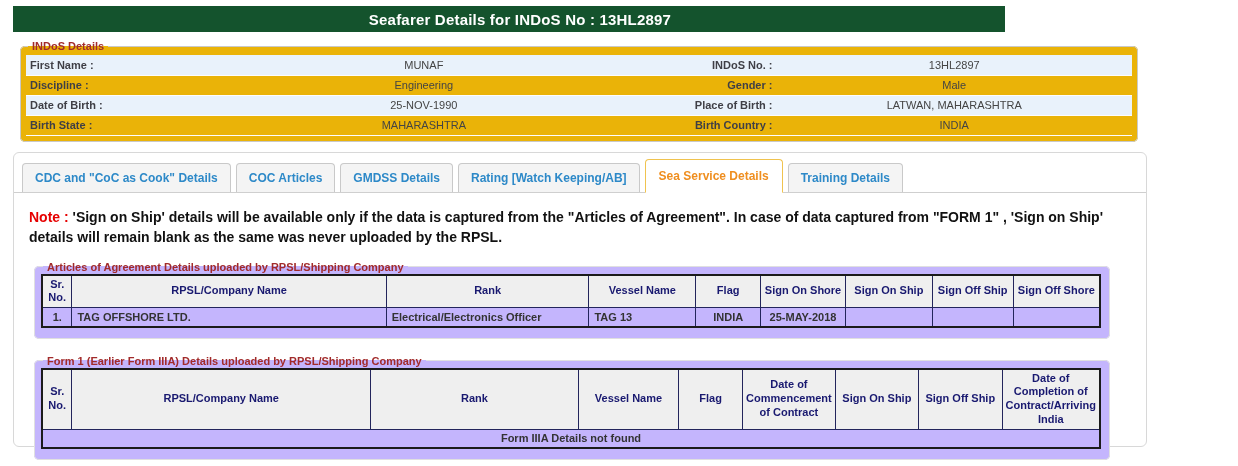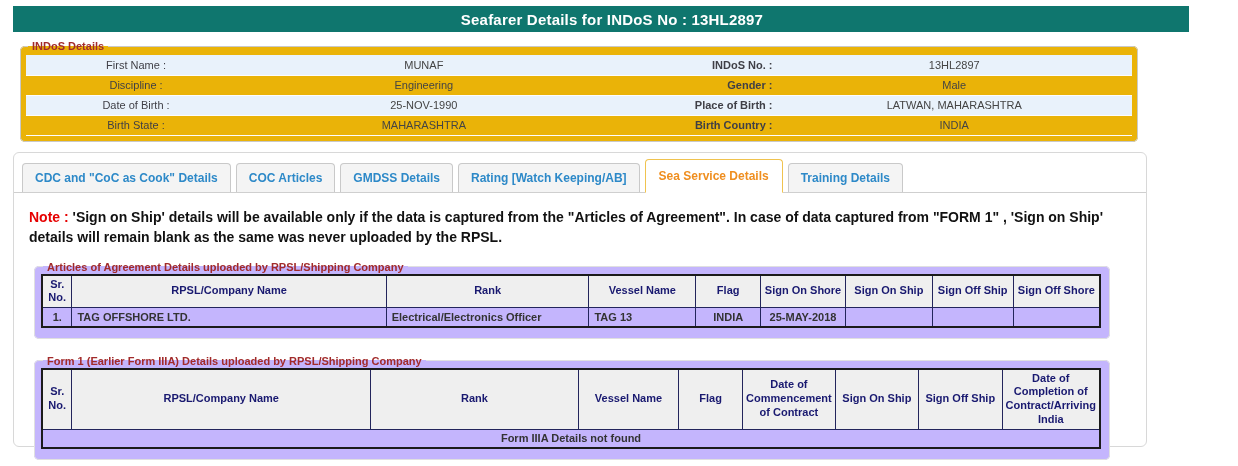--- a/index.html
+++ b/index.html
@@ -5,41 +5,41 @@
   * { box-sizing: border-box; margin: 0; padding: 0; }
   html, body { background: #fff; }
   body {
     font-family: "Liberation Sans", "DejaVu Sans", sans-serif;
     width: 1238px; height: 466px; overflow: hidden;
   }
   .page { width: 1238px; height: 466px; position: relative; background: #fff; }
 
   
   .title-bar {
-    position: absolute; left: 13px; top: 6px; width: 1176px; height: 26px;
-    background: #0f766e; color: #ffffff; font-size: 15px; font-weight: bold;
+    position: absolute; left: 13px; top: 6px; width: 992px; height: 26px;
+    background: #14532d; color: #ffffff; font-size: 15px; font-weight: bold;
     display: flex; align-items: center; justify-content: center;
     letter-spacing: 0.2px;
     padding-left: 22px;
   }
 
   
   fieldset.indos {
     position: absolute; left: 20px; top: 40px; width: 1118px;
     border: 1px solid #c9c9c9; border-radius: 5px; padding: 3px 5px 5px 5px;
     background: #eab308;
   }
   fieldset legend {
     font-size: 11px; font-weight: bold; color: #a22b2b; padding: 0 4px; margin-left: 2px;
   }
   table.kv { width: 100%; border-collapse: collapse; }
   table.kv tr { height: 20px; }
   table.kv tr.alt td { background: #e9f2fb; }
   table.kv td { font-size: 11px; vertical-align: middle; padding: 2px 4px; border-bottom: 1px solid #fdfdfd; }
-  td.lbl { font-weight: normal; color: #3f3f46; text-align: center; width: 19.5%; }
+  td.lbl { font-weight: bold; color: #3f3f46; text-align: left; width: 19.5%; }
   td.val { color: #444; text-align: center; width: 31.5%; padding-left: 8px; }
   td.lbl2 { font-weight: bold; color: #3f3f46; text-align: right; width: 15.5%; }
 
   
   .panel {
     position: absolute; left: 13px; top: 152px; width: 1134px; height: 295px;
     border: 1px solid #d8d8d8; border-radius: 6px; background: #fff;
   }
   .tabbar {
     display: flex; align-items: flex-end; padding: 6px 8px 0 8px;

